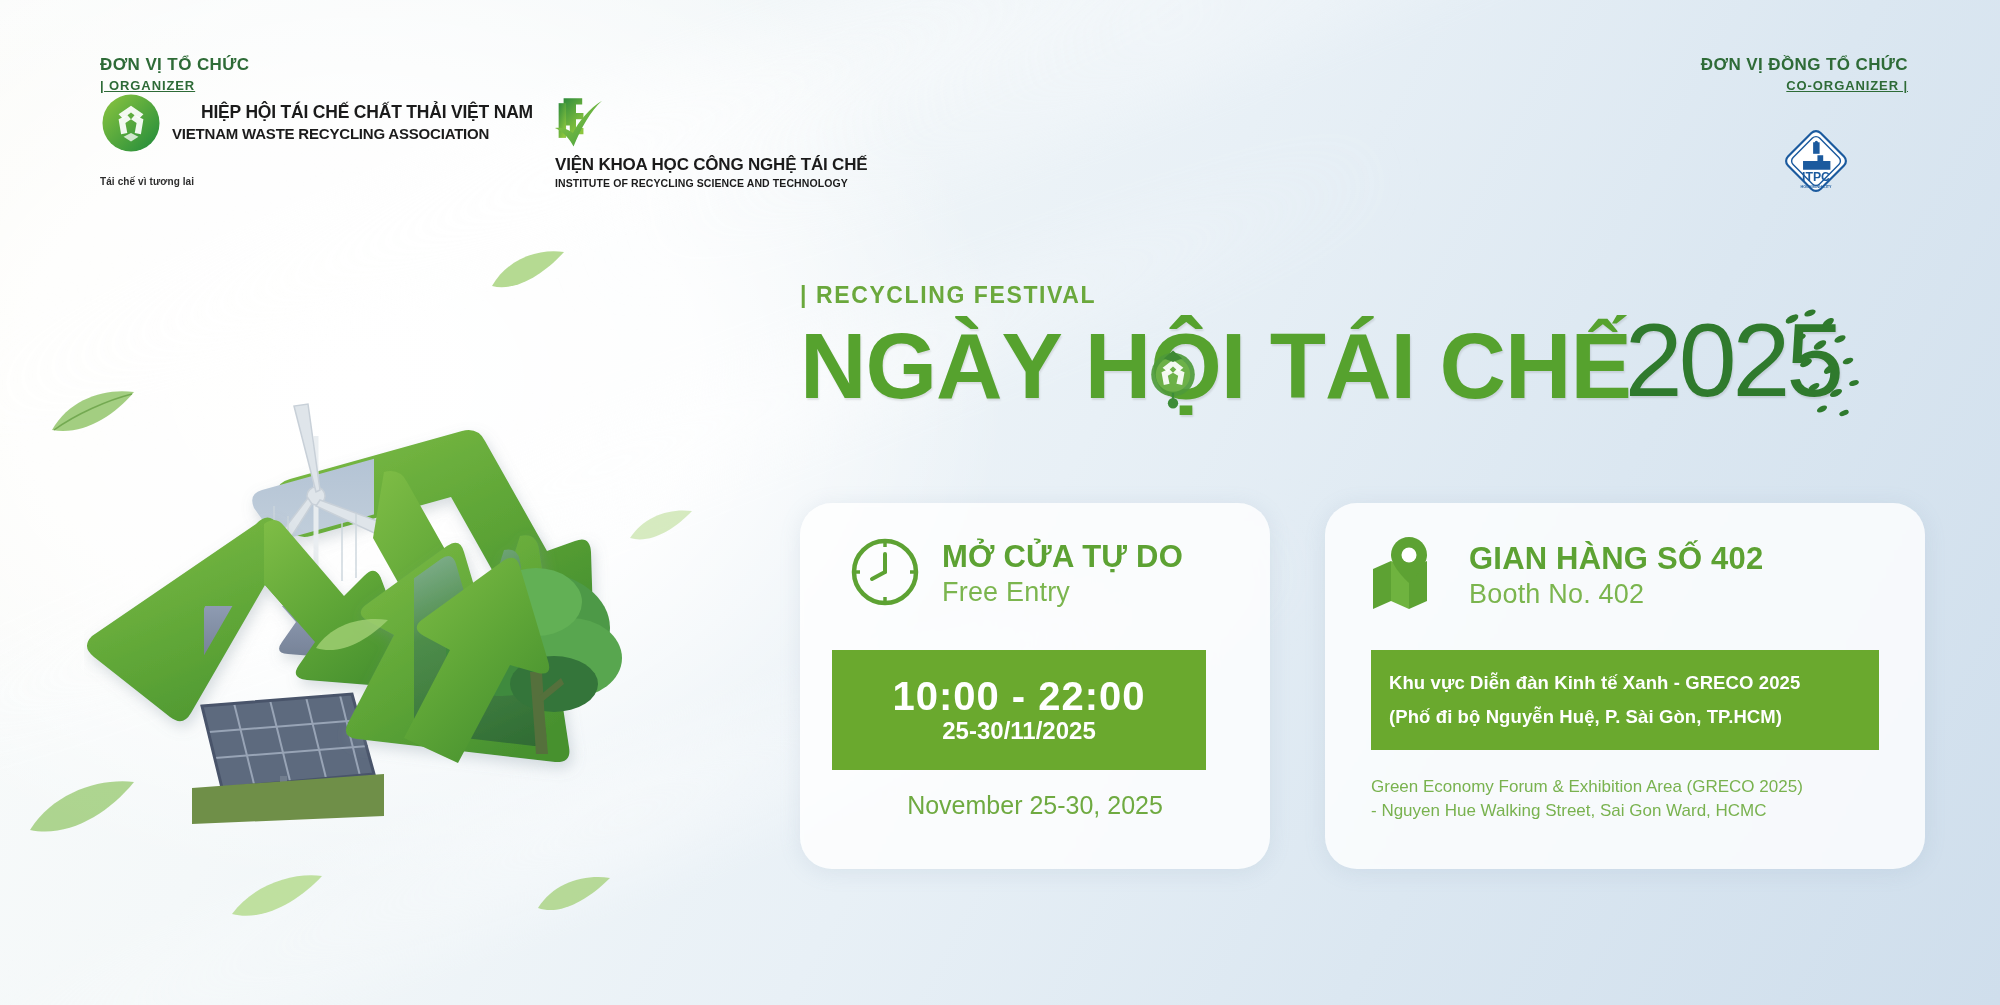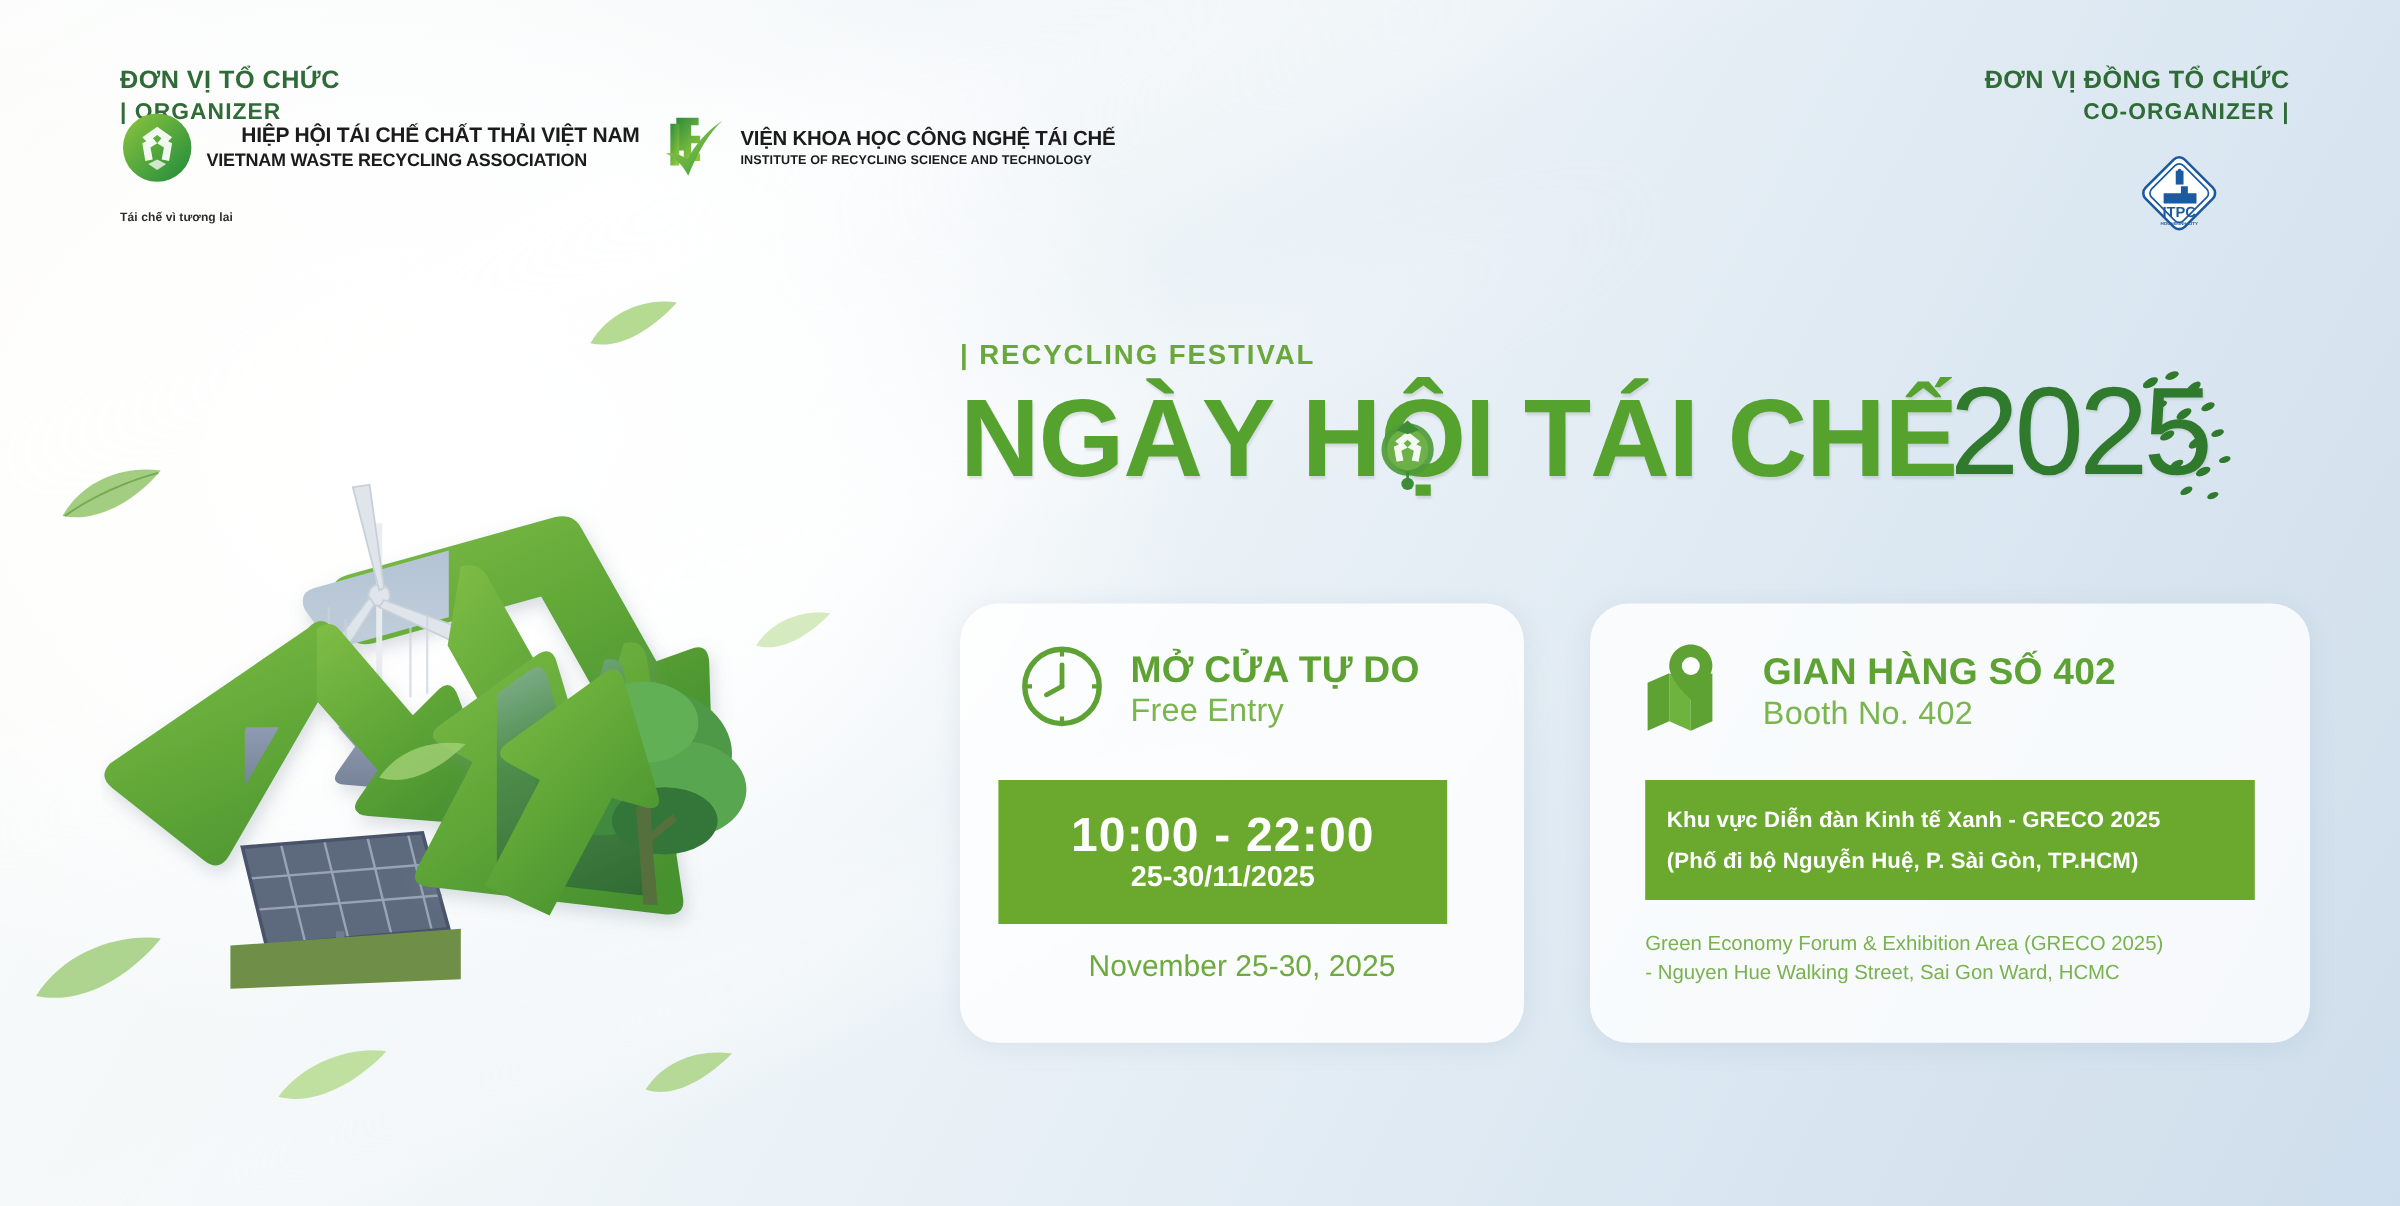--- a/index.html
+++ b/index.html
@@ -19,36 +19,36 @@
   .streak { position:absolute; background:linear-gradient(100deg, rgba(255,255,255,0) 0%, rgba(255,255,255,0.75) 50%, rgba(255,255,255,0) 100%); transform:rotate(-21deg); filter:blur(26px); pointer-events:none; }
   .s1 { left:-200px; top:120px;  width:1500px; height:120px; opacity:.75; }
   .s2 { left:-240px; top:420px;  width:1700px; height:90px;  opacity:.55; }
   .s3 { left:-120px; top:760px;  width:1500px; height:110px; opacity:.5; }
   .s4 { left:520px;  top:-60px;  width:1300px; height:150px; opacity:.35; }
 
   
   .hdr-left  { position:absolute; left:100px; top:55px; }
   .hdr-right { position:absolute; right:92px; top:55px; text-align:right; }
   .hdr-vn {
-    font-size:21px; font-weight:bold; letter-spacing:.4px;
+    font-size:17px; font-weight:bold; letter-spacing:.4px;
     color:#2e6b37; line-height:1.15;text-align:right;
   }
   .hdr-en {
-    font-size:19px; font-weight:bold; letter-spacing:.9px;
-    color:#2e6b37; line-height:1.3; margin-top:3px;
+    font-size:13px; font-weight:bold; letter-spacing:.9px;
+    color:#2e6b37; line-height:1.3; margin-top:3px;text-decoration:underline;
   }
 
   .org-row { position:absolute; left:100px; top:92px; display:flex; align-items:center; gap:0; }
   .logo1-wrap { position:relative; width:62px; height:62px; flex:none; }
   .logo1-txt { margin-left:10px; }
   .logo1-l1 { font-size:17.5px; font-weight:bold; color:#1b1b1b; letter-spacing:-0.2px; line-height:1.25; white-space:nowrap;margin-left:29px; }
   .logo1-l2 { font-size:15px; font-weight:bold; color:#1b1b1b; letter-spacing:-0.2px; line-height:1.3; white-space:nowrap; }
   .logo1-tag { position:absolute; left:100px; top:176px; font-size:10px; font-weight:bold; color:#2d2d2d; letter-spacing:.1px; }
 
-  .org2-row { position:absolute; left:545px; top:92px; display:flex; align-items:center; }
+  .org2-row { position:absolute; left:545px; top:92px; display:flex; align-items:flex-start;flex-direction:column; }
   .logo2-wrap { position:relative; width:62px; height:62px; flex:none; }
   .logo2-txt { margin-left:10px; }
   .logo2-l1 { font-size:17px; font-weight:bold; color:#1b1b1b; letter-spacing:-0.2px; line-height:1.3; white-space:nowrap; }
   .logo2-l2 { font-size:10.5px; font-weight:bold; color:#1b1b1b; letter-spacing:.1px; line-height:1.4; white-space:nowrap; }
 
   .itpc { position:absolute; right:148px; top:125px; width:72px; height:72px; }
 
   
   .title-block { position:absolute; left:800px; top:282px; }
   .kicker {

